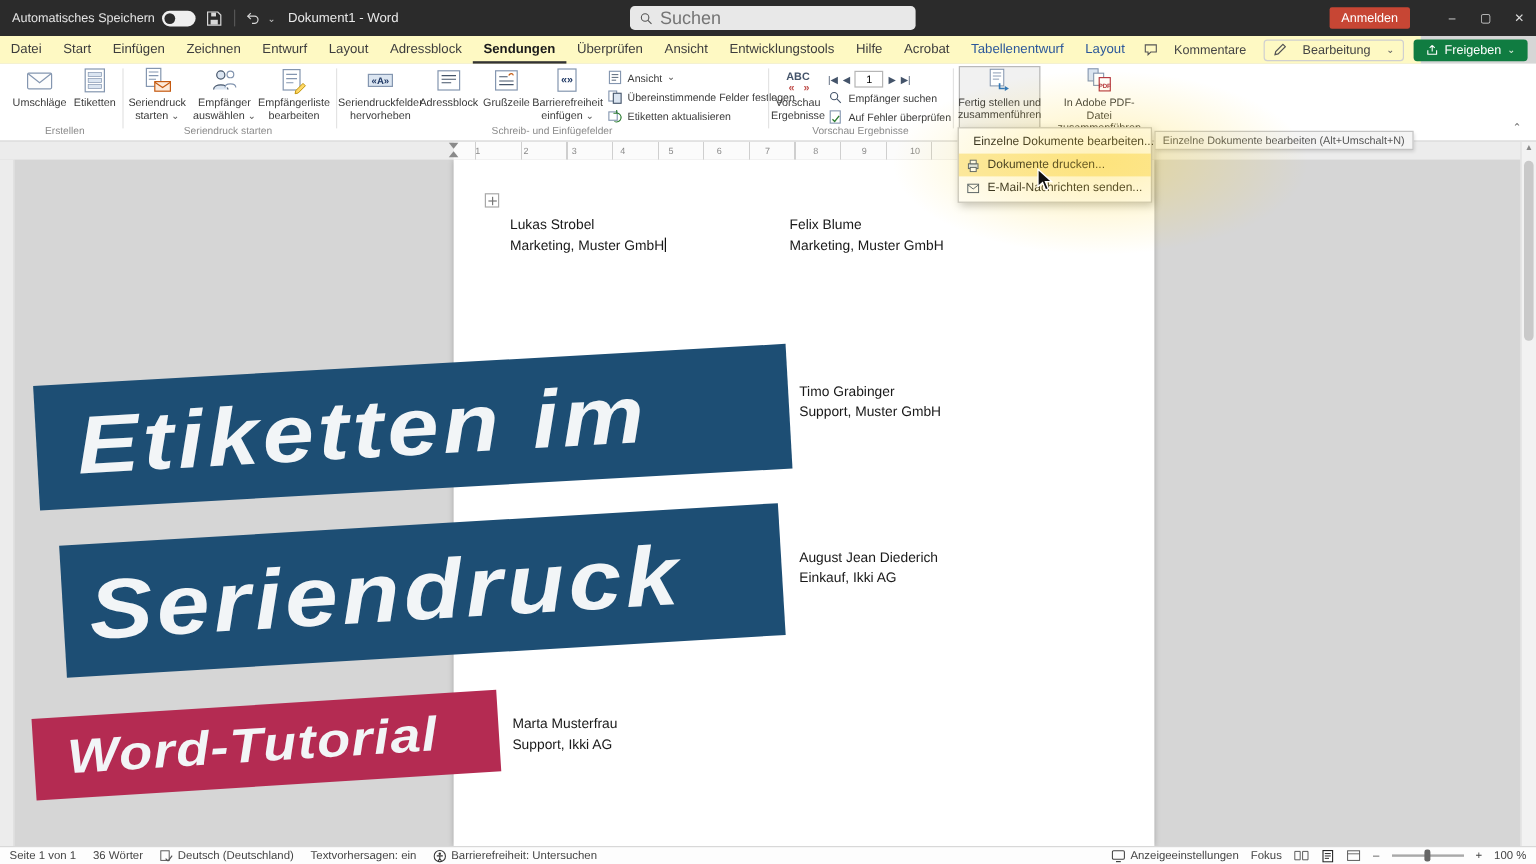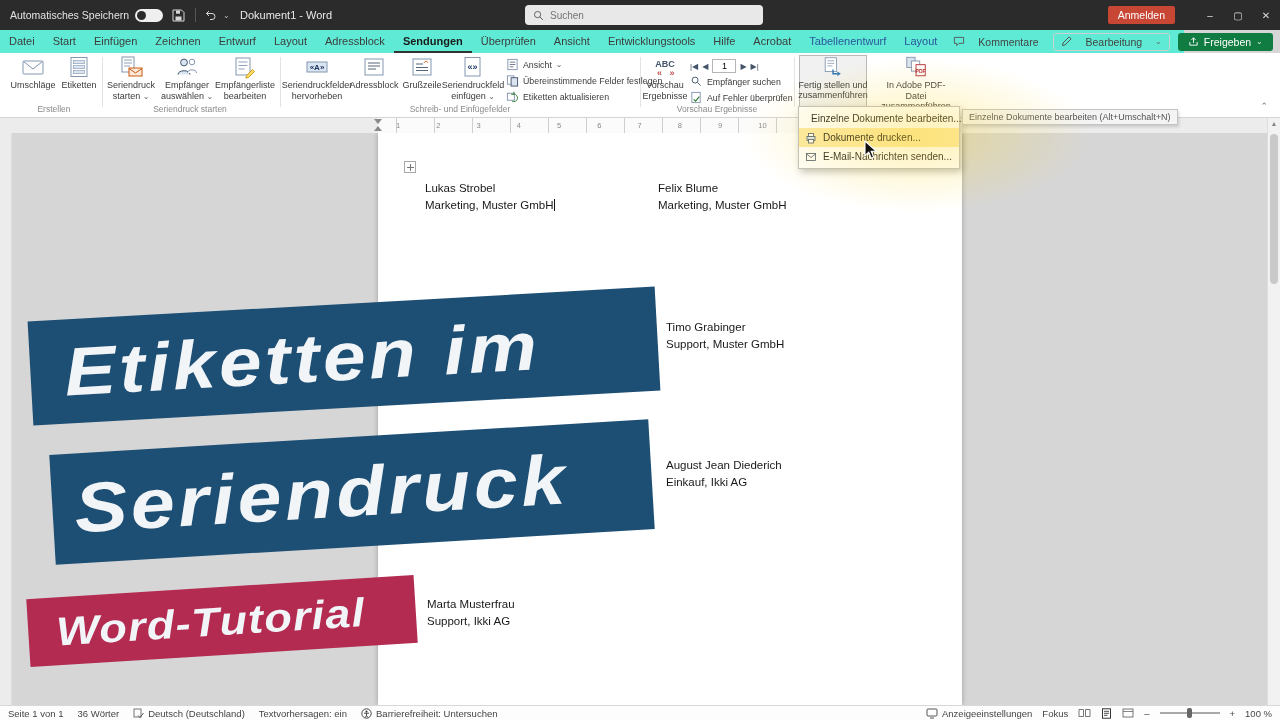--- a/index.html
+++ b/index.html
@@ -5,26 +5,26 @@
   * { margin:0; padding:0; box-sizing:border-box; }
   html,body { width:1280px; height:720px; overflow:hidden; font-family:"Liberation Sans",sans-serif; background:#d6d6d6; position:relative; }
 
   
   .titlebar { position:absolute; left:0; top:0; width:1280px; height:30px; background:#2b2b2b; color:#e3e3e3; z-index:20; }
   .tb-item { position:absolute; top:0; height:30px; display:flex; align-items:center; gap:6px; font-size:10.5px; }
   .switch { width:28px; height:13px; border-radius:7px; background:#efefef; position:relative; }
   .switch::after { content:''; position:absolute; left:2px; top:2px; width:9px; height:9px; border-radius:50%; background:#2b2b2b; }
   .tb-sep { position:absolute; top:8px; width:1px; height:14px; background:#555; }
   .searchbox { position:absolute; left:525px; top:5px; width:238px; height:20px; background:#e8e8e8; border-radius:4px; color:#444; display:flex; align-items:center; gap:6px; padding-left:8px; }
-  .searchbox input { border:none; background:transparent; outline:none; font-size:10px; color:#444; width:180px; font-family:"Liberation Sans",sans-serif; }
+  .searchbox input { border:none; background:transparent; outline:none; font-size:15px; color:#444; width:180px; font-family:"Liberation Sans",sans-serif; }
   .signin { position:absolute; right:105px; top:6px; height:18px; background:#c74634; color:#fff; font-size:10.5px; display:flex; align-items:center; padding:0 10px; border-radius:2px; }
   .winbtn { position:absolute; top:0; width:28px; height:30px; display:flex; align-items:center; justify-content:center; font-size:10px; color:#dcdcdc; }
 
   
-  .tabrow { position:absolute; left:0; top:30px; width:1184px; height:23px; background:#5eead4; display:flex; align-items:center; font-size:11px; color:#3d3d3d; z-index:19; }
+  .tabrow { position:absolute; left:0; top:30px; width:1184px; height:23px; background:#fef9c3; display:flex; align-items:center; font-size:11px; color:#3d3d3d; z-index:19; }
   .tab { padding:0 9px; height:23px; line-height:22px; white-space:nowrap; }
   .tab.active { font-weight:bold; color:#1a1a1a; border-bottom:2px solid #333; }
   .tab.ctx { color:#2b579a; }
   .tabrow-right { margin-left:auto; display:flex; align-items:center; gap:8px; padding-right:10px; }
   .pillbtn { display:flex; align-items:center; gap:13px; font-size:10.5px; color:#444; padding:2px 7px; border-radius:3px; }
   .pillbtn.bordered { border:1px solid #d0d0d0; }
   .sharebtn { display:flex; align-items:center; gap:5px; background:#107c41; color:#fff; font-size:10.5px; padding:3px 10px; border-radius:3px; }
 
   
   .ribbon { position:absolute; left:0; top:53px; width:1280px; height:65px; background:#fff; border-bottom:1px solid #d4d4d4; z-index:18; }
@@ -236,21 +236,21 @@
         <path d="M6,9 h7 M6,12.5 h12 M6,15.5 h12" stroke="#44546a" stroke-width="0.9"></path>
         <path d="M14,8 c1,-2.2 3.2,-2.2 3.8,-0.2" stroke="#c55a11" fill="none"></path>
       </svg>
     <div><span>Grußzeile</span></div>
   </div>
   <div class="bigbtn" style="left:446px; width:54px;">
     <svg width="24" height="24" viewBox="0 0 24 24">
         <rect x="4" y="2.5" width="15" height="18.5" fill="#fff" stroke="#8496b0"></rect>
         <text x="11.5" y="14.5" font-size="9" text-anchor="middle" fill="#1f3864" font-weight="bold">«»</text>
       </svg>
-    <div><span>Seriendruckfeld einfügen</span> <span class="caret">⌄</span></div>
+    <div><span>Barrierefreiheit einfügen</span> <span class="caret">⌄</span></div>
   </div>
   <div class="smallbtn" style="left:506px; top:4px;">
     <svg width="13" height="13" viewBox="0 0 14 14">
         <rect x="2" y="1.5" width="10" height="11" fill="#fff" stroke="#8496b0"></rect>
         <path d="M4,4.5 h6 M4,7 h6 M4,9.5 h4" stroke="#44546a" stroke-width="0.8"></path>
       </svg>
     <span>Ansicht</span>
     <span class="caret">⌄</span>
   </div>
   <div class="smallbtn" style="left:506px; top:20px;">

